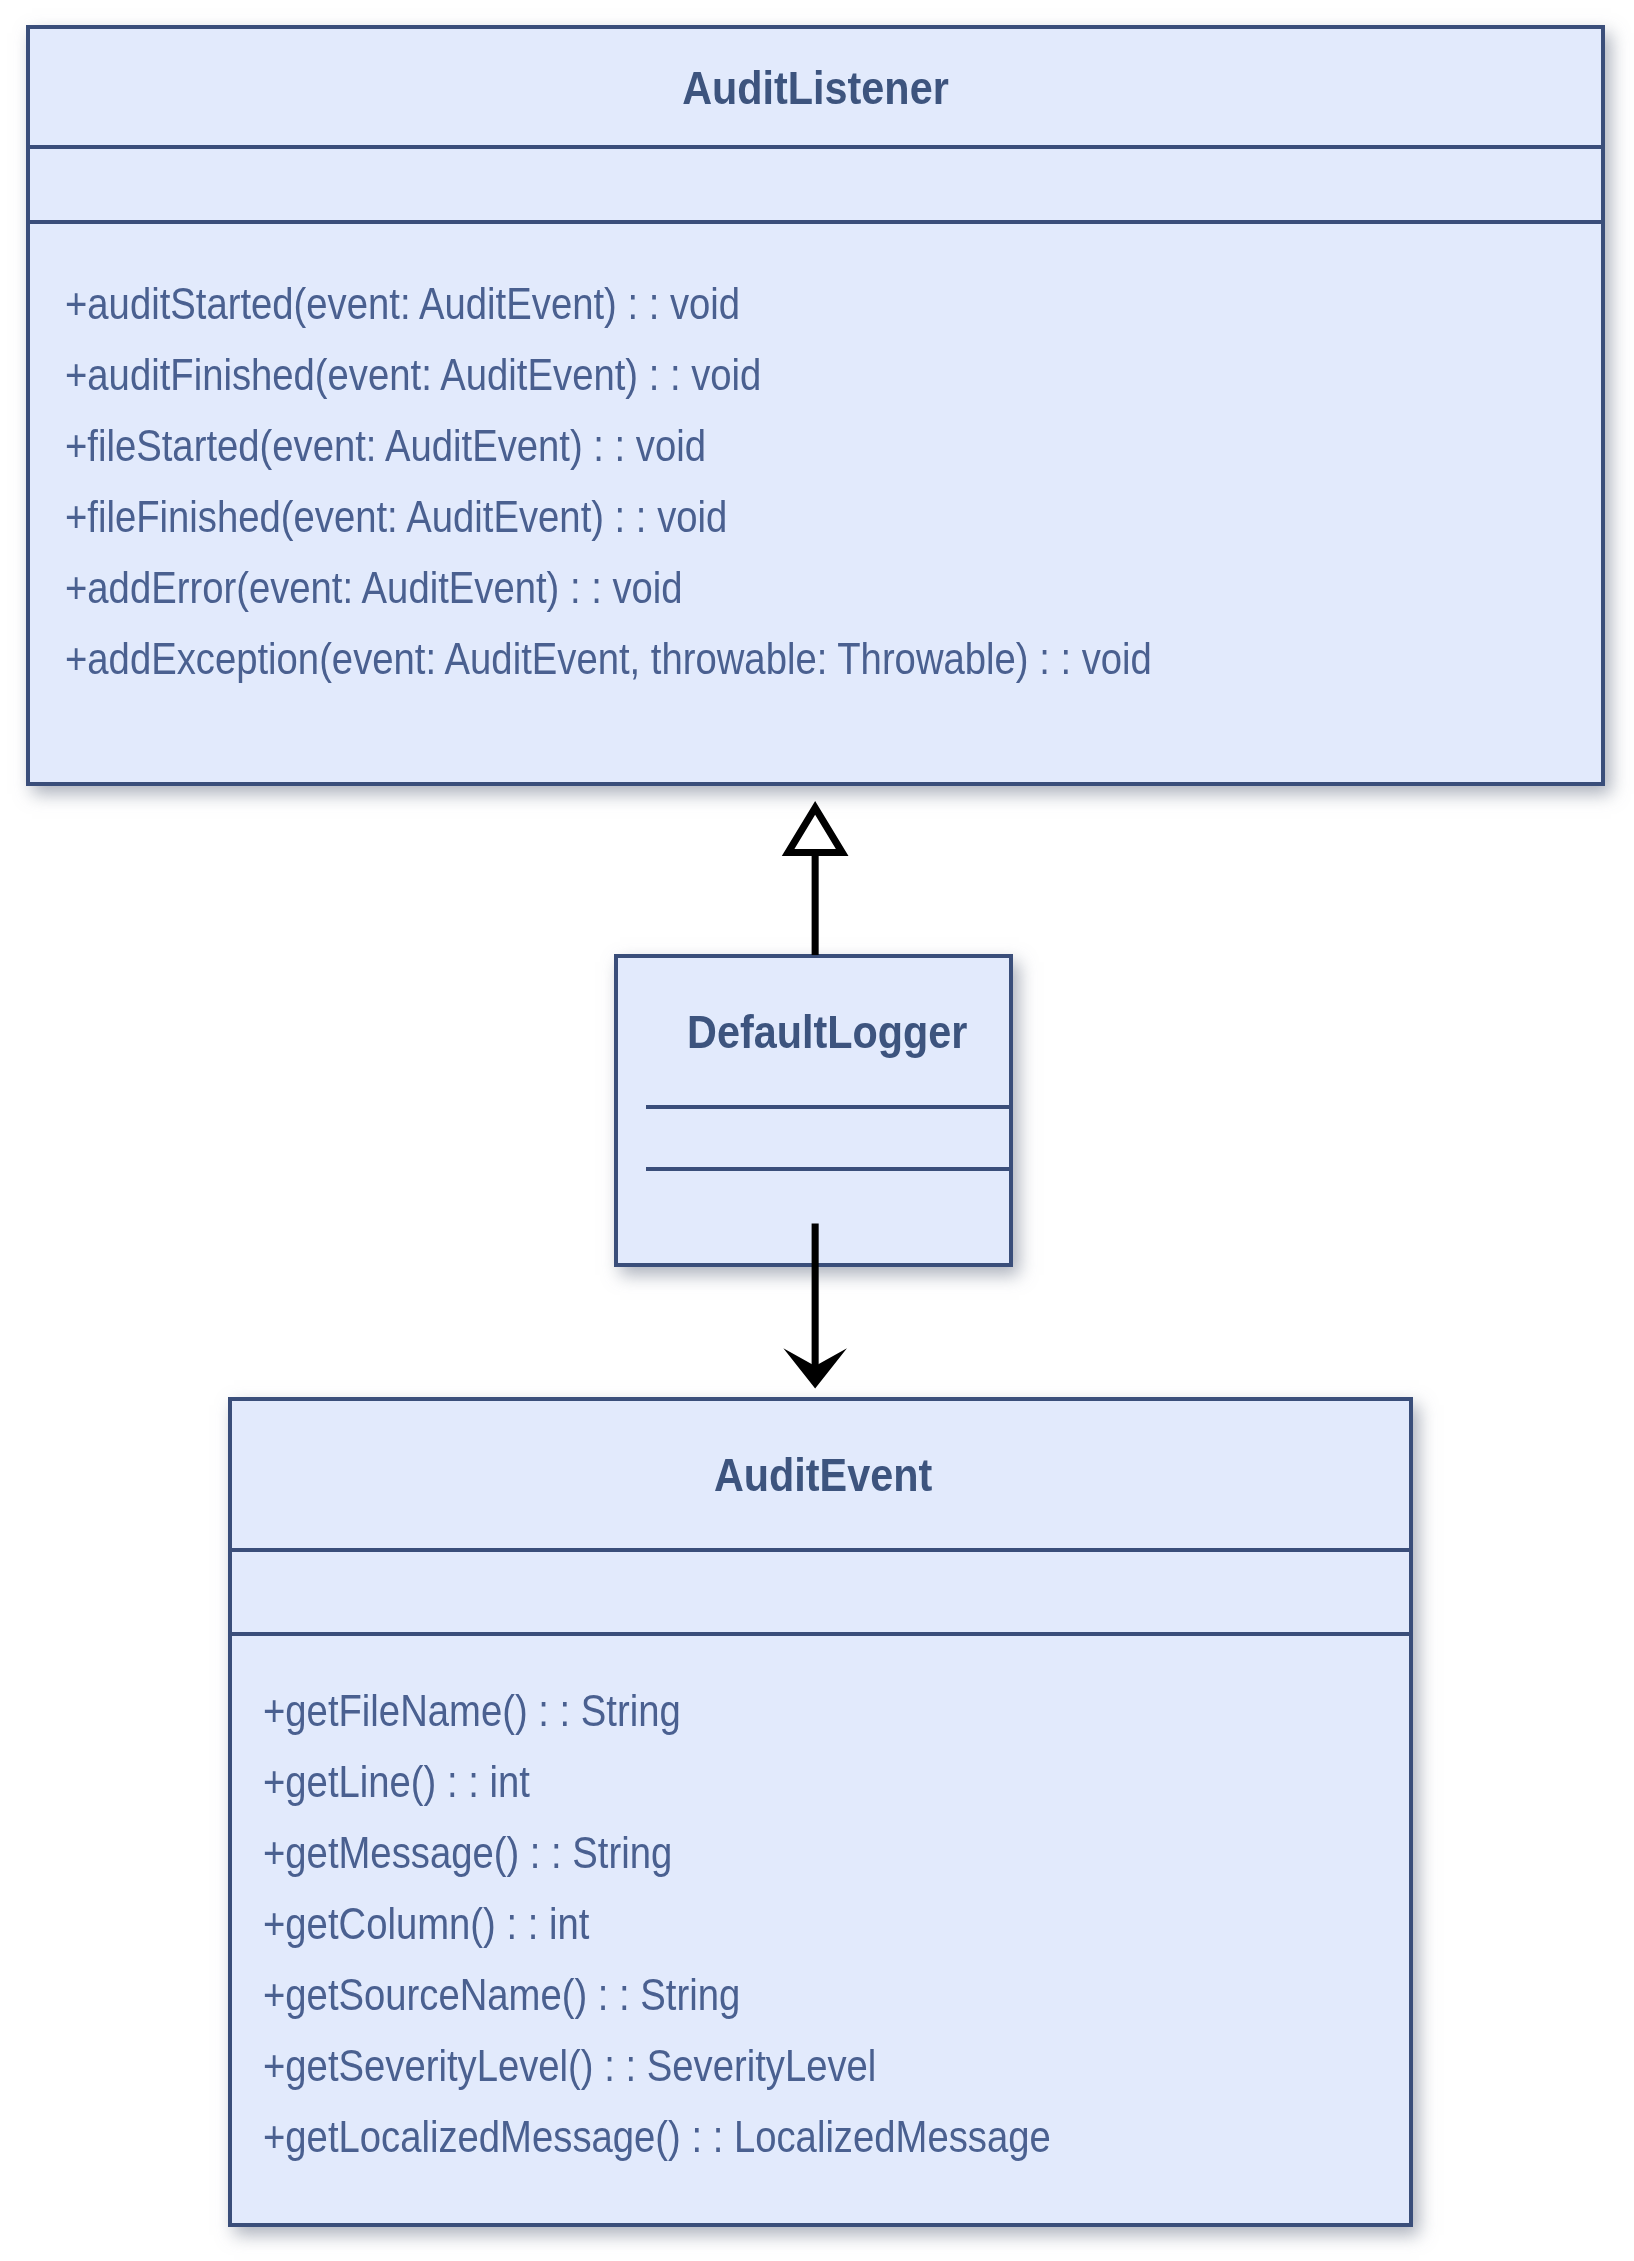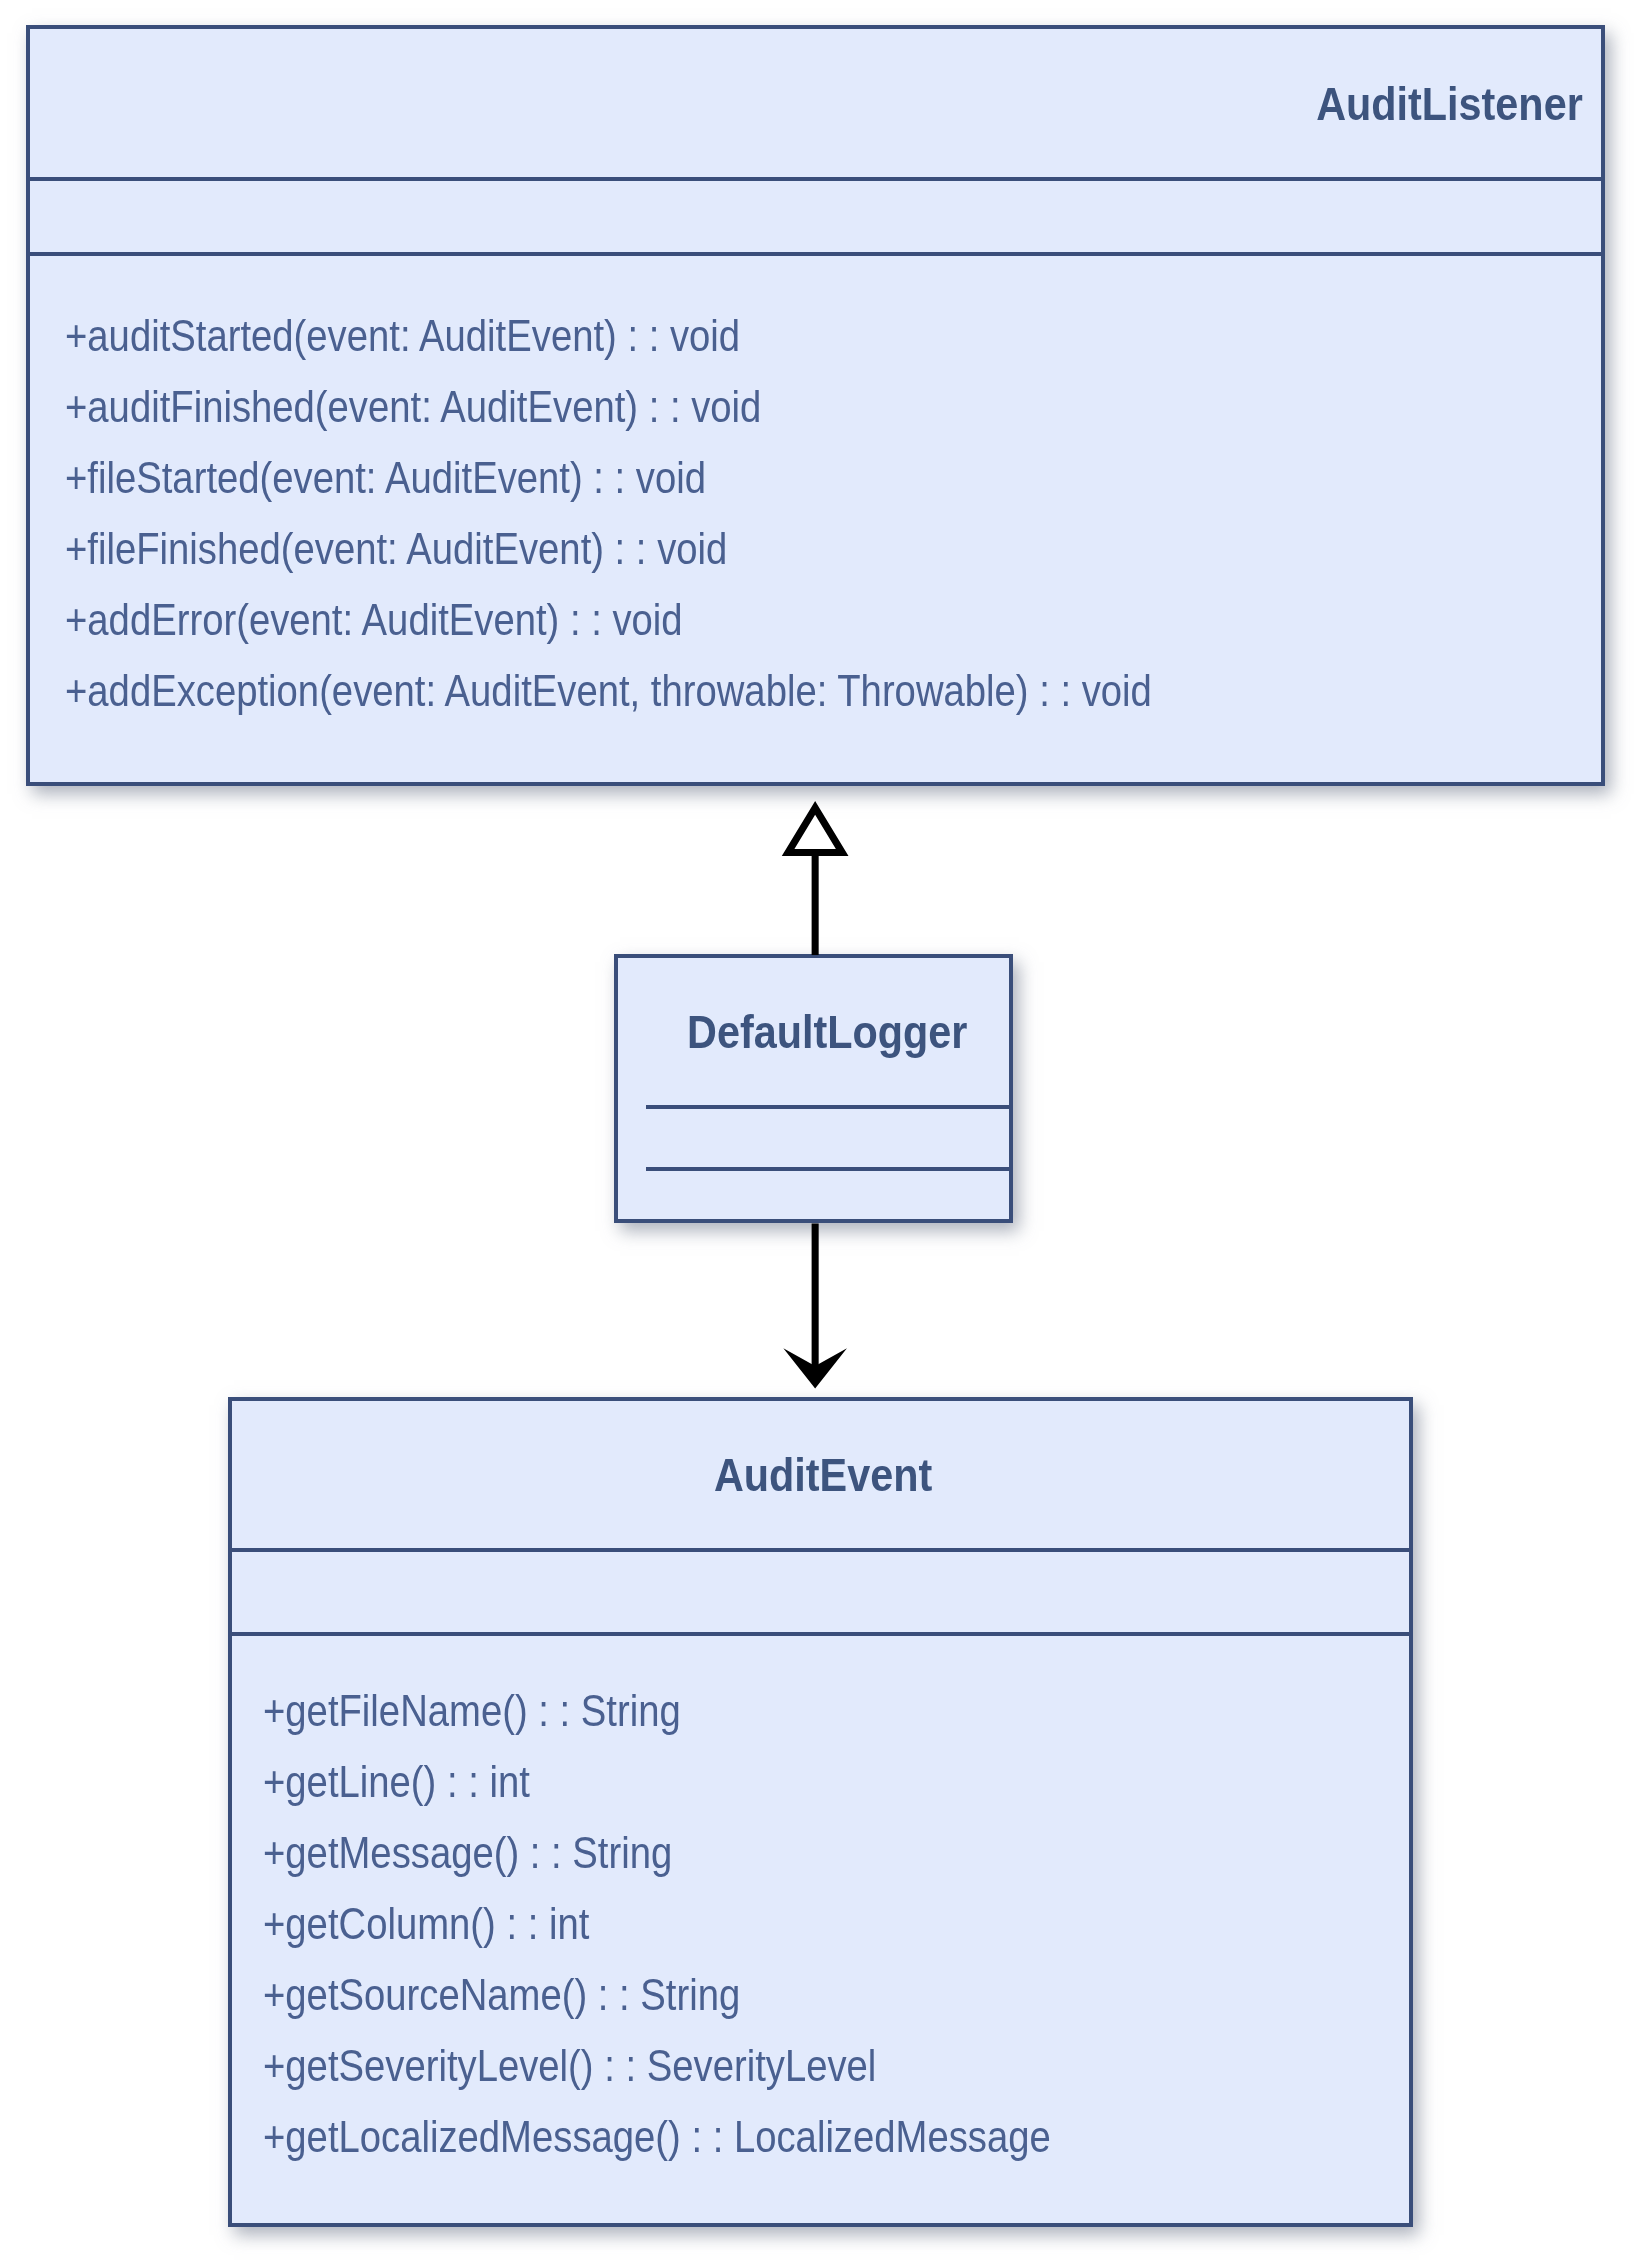--- a/index.html
+++ b/index.html
@@ -57,25 +57,25 @@
   .method-text {
     display: inline-block;
     font-size: 45px;
     color: #4a6090;
     transform: scaleX(0.85);
     transform-origin: left center;
     white-space: nowrap;
   }
   
   #box-auditlistener { left: 26px; top: 25px; width: 1579px; height: 761px; }
-  #box-auditlistener .sec-title   { height: 148px; justify-content: flex-end; }
+  #box-auditlistener .sec-title   { height: 116px; }
   #box-auditlistener .sec-attrs   { height: 75px; }
   #box-auditlistener .sec-methods { padding: 44px 11.8px 0 35px; }
   
-  #box-defaultlogger { left: 614px; top: 954px; width: 399px; height: 269px; padding-left: 28px; }
+  #box-defaultlogger { left: 614px; top: 954px; width: 399px; height: 313px; padding-left: 28px; }
   #box-defaultlogger .sec-title   { height: 147px; }
   #box-defaultlogger .sec-attrs   { height: 62px; }
   
   #box-auditevent { left: 228px; top: 1397px; width: 1185px; height: 830px; }
   #box-auditevent .sec-title   { height: 147px; padding-left: 6px; }
   #box-auditevent .sec-attrs   { height: 84px; }
   #box-auditevent .sec-methods { padding: 39px 24px 0 31px; }
 
   .arrow-layer {
     position: absolute;

